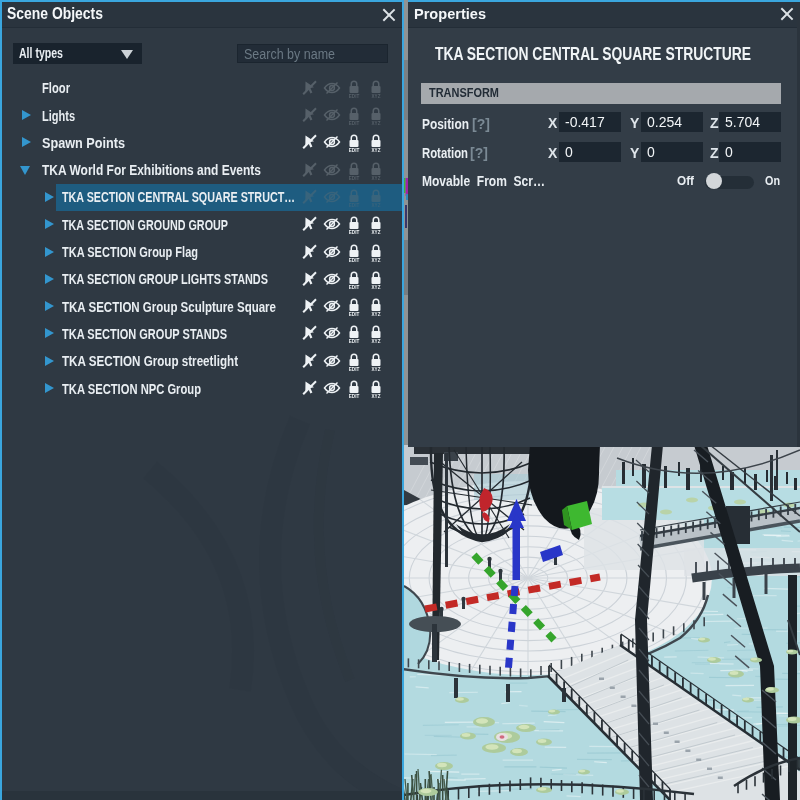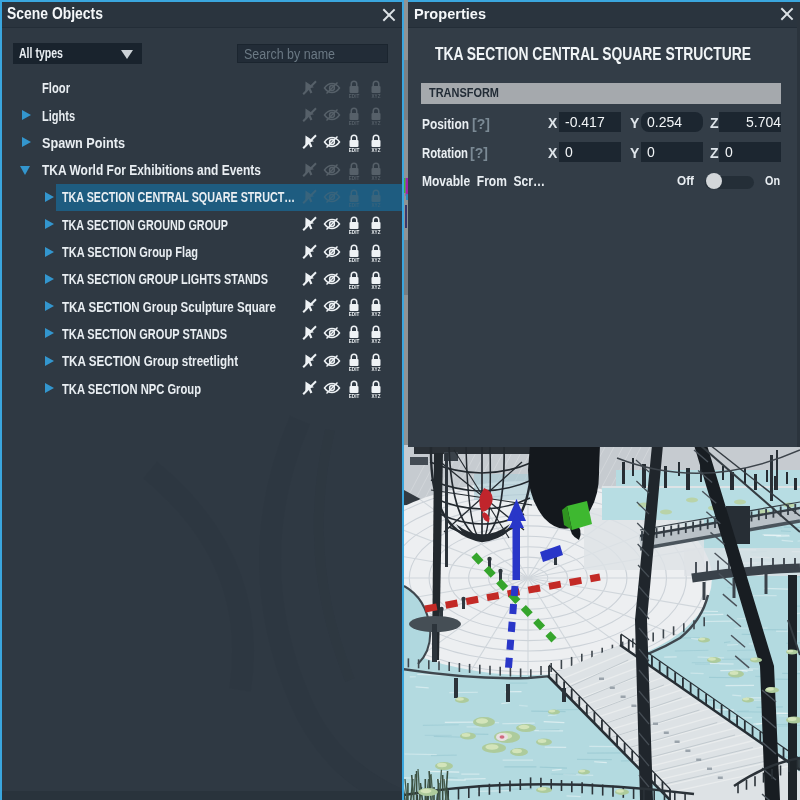--- a/index.html
+++ b/index.html
@@ -1160,23 +1160,23 @@
 <div class="abs" style="left:797px;top:2px;width:3px;height:445px;background:#2b343d;"></div>
 <span class="lbl fit" style="left: 435px; top: 42px; font-size: 19px; line-height: 24px; color: rgb(240, 244, 246); transform: scaleX(0.7301);">TKA SECTION CENTRAL SQUARE STRUCTURE</span>
 <div class="abs" style="left:421px;top:83px;width:360px;height:21px;background:#a5a9ad;"></div>
 <span class="lbl fit" style="left: 429px; top: 85px; font-size: 13px; line-height: 16px; color: rgb(34, 44, 54); transform: scaleX(0.8429);">TRANSFORM</span>
 
 <span class="lbl fit" style="left: 422px; top: 115px; transform: scaleX(0.8509);">Position</span>
 <span class="lbl" style="left:472px;top:115px;color:#7b8a95;">[?]</span>
 <span class="axis" style="left:548px;top:114px;">X</span>
 <div class="inp abs" style="left:559px;top:112px;">-0.417</div>
 <span class="axis" style="left:630px;top:114px;">Y</span>
-<div class="inp abs" style="left:641px;top:112px;border-radius:8px;">0.254</div>
+<div class="inp abs" style="left:641px;top:112px;">0.254</div>
 <span class="axis" style="left:710px;top:114px;">Z</span>
-<div class="inp abs" style="left:719px;top:112px;text-align:right;">5.704</div>
+<div class="inp abs" style="left:719px;top:112px;">5.704</div>
 
 <span class="lbl fit" style="left: 422px; top: 144px; transform: scaleX(0.8103);">Rotation</span>
 <span class="lbl" style="left:470px;top:144px;color:#7b8a95;">[?]</span>
 <span class="axis" style="left:548px;top:144px;">X</span>
 <div class="inp abs" style="left:559px;top:142px;">0</div>
 <span class="axis" style="left:630px;top:144px;">Y</span>
 <div class="inp abs" style="left:641px;top:142px;">0</div>
 <span class="axis" style="left:710px;top:144px;">Z</span>
 <div class="inp abs" style="left:719px;top:142px;">0</div>
 

